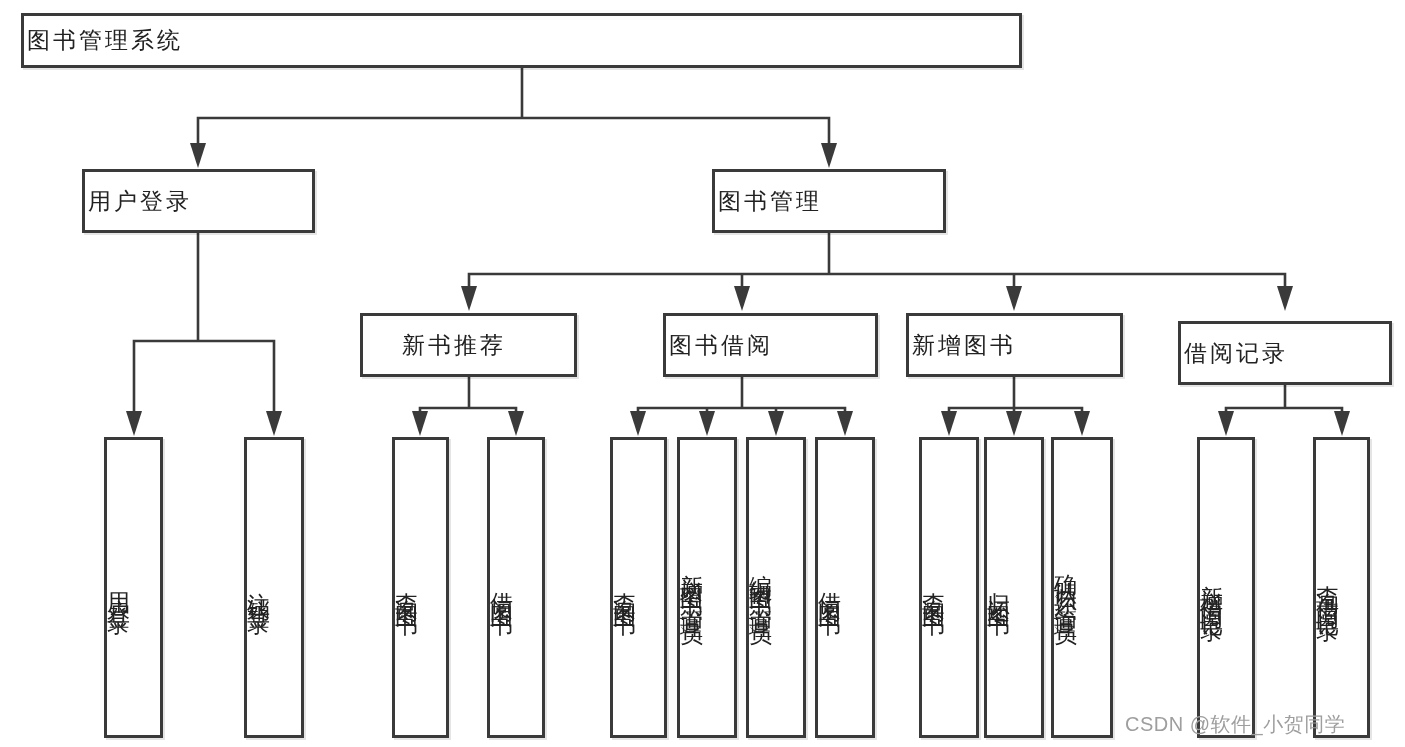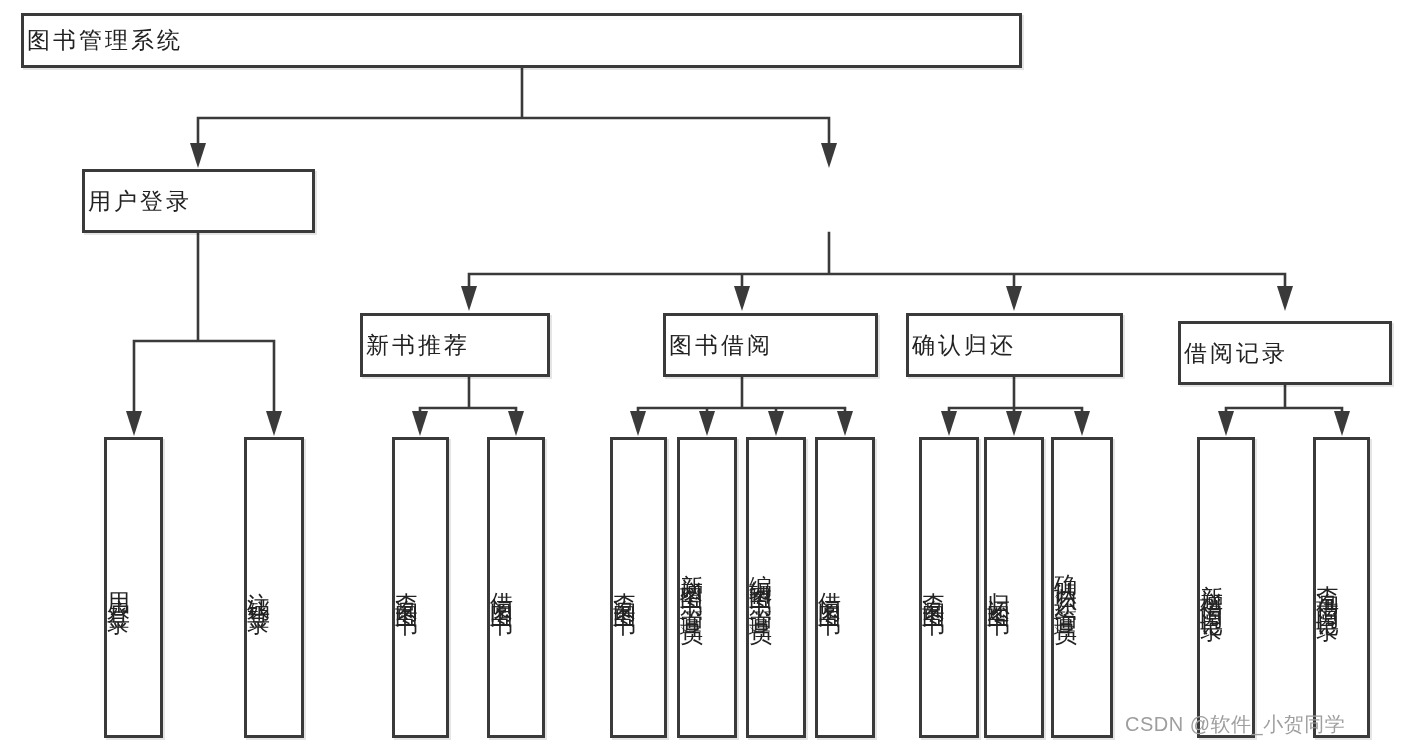--- a/index.html
+++ b/index.html
@@ -24,21 +24,21 @@
   }
   .node.h span{font-size:23px;letter-spacing:3px;text-indent:3px;white-space:nowrap;}
   .node.v span{
     writing-mode:vertical-rl;text-orientation:mixed;
     font-size:23px;letter-spacing:7px;line-height:1;white-space:nowrap;
   }
   
   .n-root{left:21px;top:13px;width:1001px;height:55px;}
   .n-l2a{left:82px;top:169px;width:233px;height:64px;}
   .n-l2b{left:712px;top:169px;width:234px;height:64px;}
-  .n-l3a{left:360px;top:313px;width:190px;height:64px;}
+  .n-l3a{left:360px;top:313px;width:217px;height:64px;padding-left:36px;}
   .n-l3b{left:635px;top:313px;width:215px;height:64px;margin-left:28px;}
   .n-l3c{left:906px;top:313px;width:217px;height:64px;}
   .n-l3d{left:1178px;top:313px;width:214px;height:64px;margin-top:8px;}
   .leaf{top:437px;height:301px;}
   .n-f1{left:104px;width:59px;}
   .n-f2{left:244px;width:60px;}
   .n-f3{left:392px;width:57px;}
   .n-f4{left:487px;width:58px;}
   .n-f5{left:610px;width:57px;}
   .n-f6{left:677px;width:60px;}
@@ -91,29 +91,32 @@
     <polygon points="1334,411 1350,411 1342,436"></polygon>
   </svg>
 
   <div class="node h n-root">
     <span>图书管理系统</span>
   </div>
 
   <div class="node h n-l2a">
     <span>用户登录</span>
   </div>
+  <div class="node h n-l2b">
+    <span>图书管理</span>
+  </div>
 
   <div class="node h n-l3a">
     <span>新书推荐</span>
   </div>
   <div class="node h n-l3b">
     <span>图书借阅</span>
   </div>
   <div class="node h n-l3c">
-    <span>确认归还</span>
+    <span>新增图书</span>
   </div>
   <div class="node h n-l3d">
     <span>借阅记录</span>
   </div>
 
   <div class="node v leaf n-f1">
     <span>用户登录</span>
   </div>
   <div class="node v leaf n-f2">
     <span>注销登录</span>

